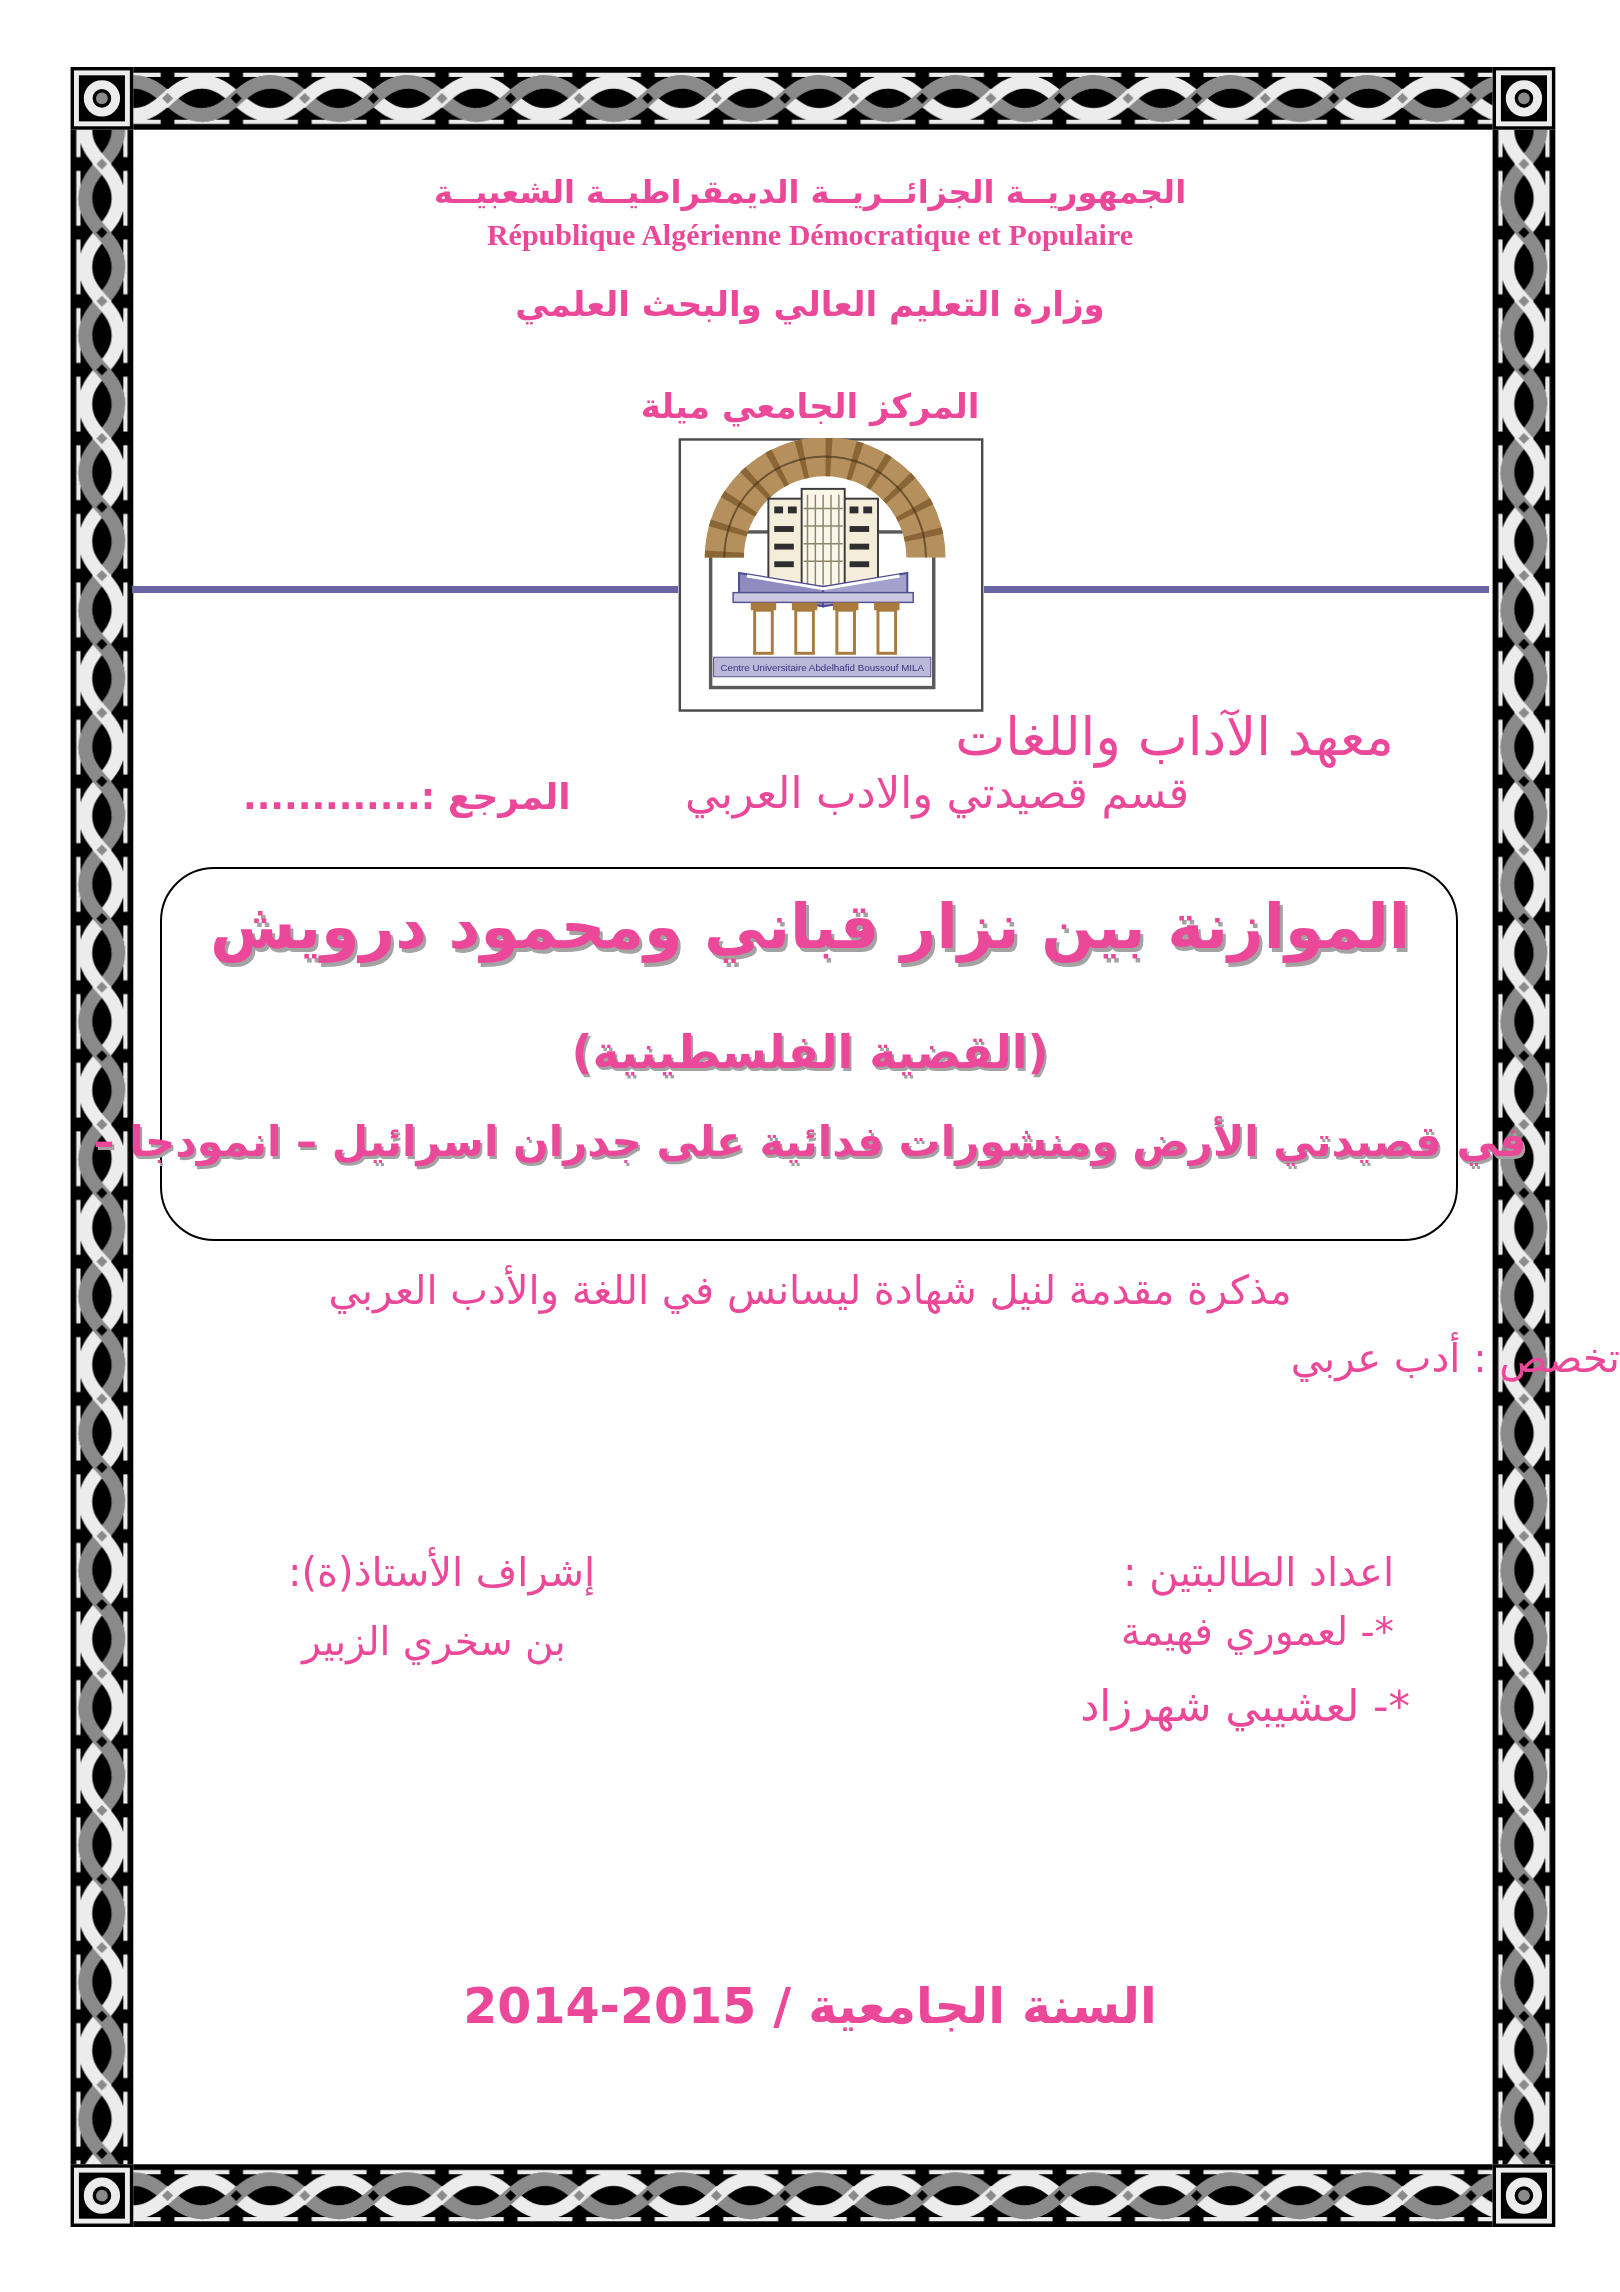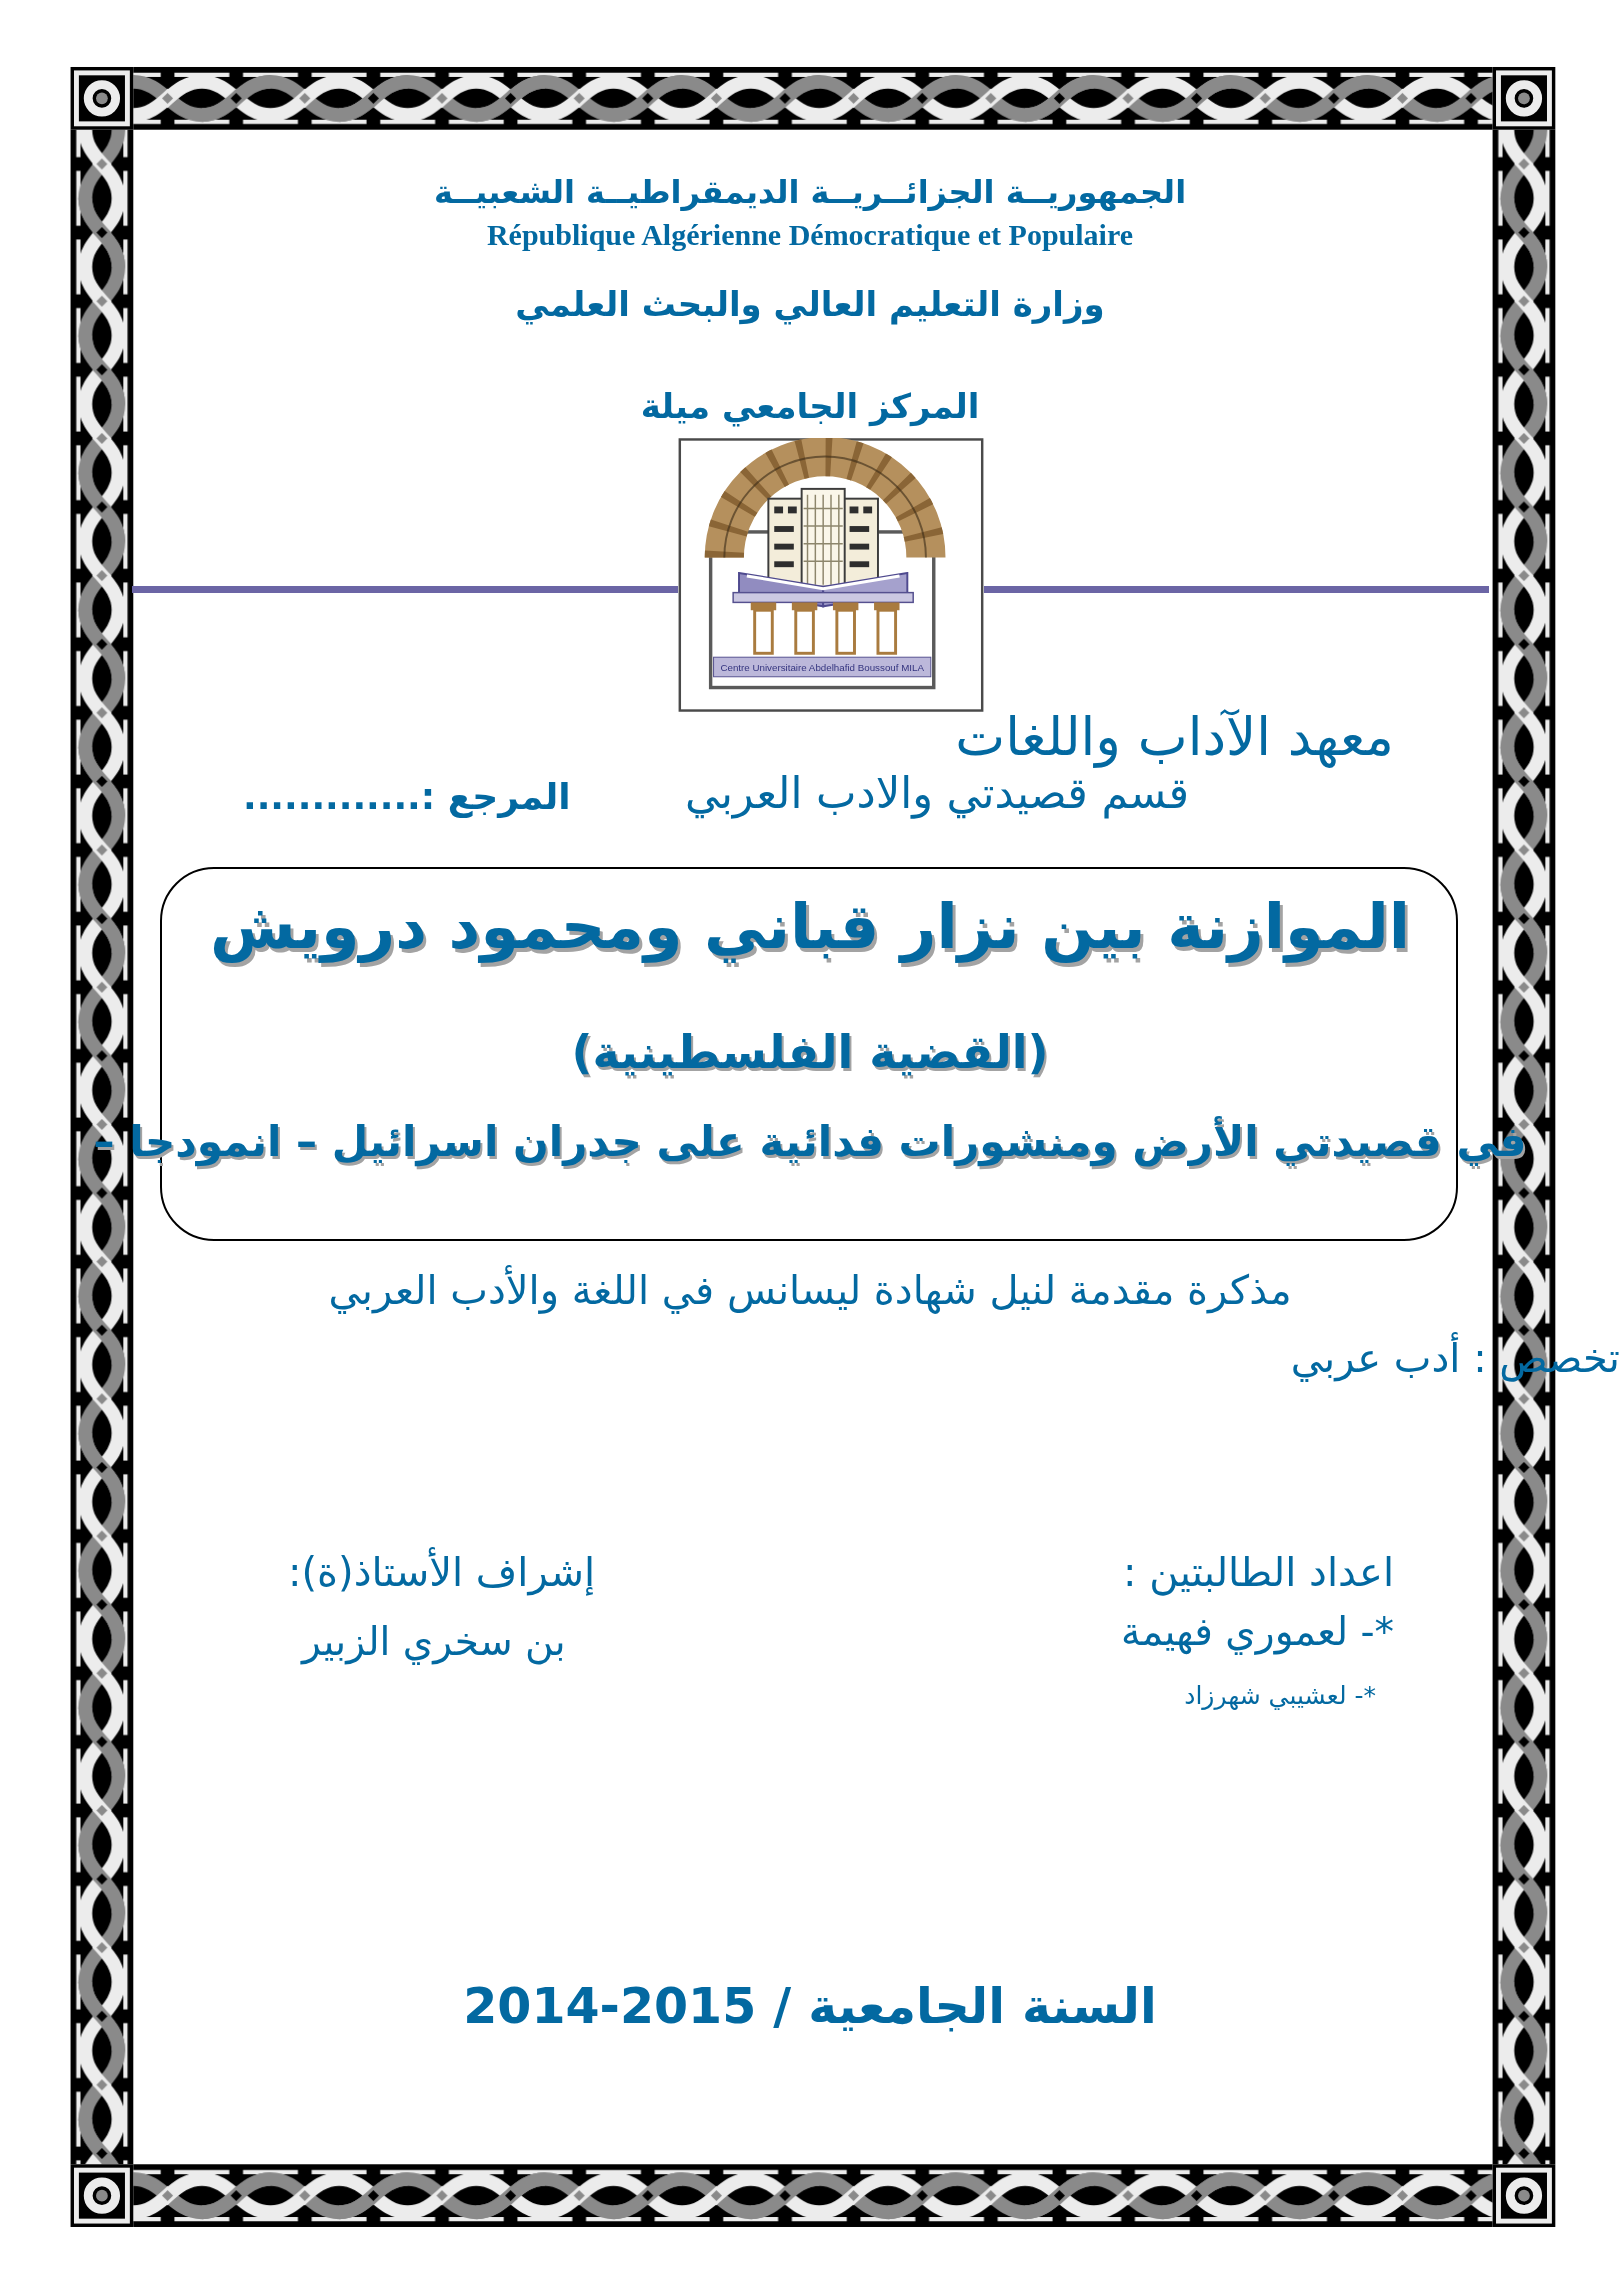--- a/index.html
+++ b/index.html
@@ -2,21 +2,21 @@
 <html lang="ar"><head>
 <meta charset="utf-8">
 <style>
   html,body{margin:0;padding:0;background:#ffffff;}
   .page{
     position:relative;
     width:1620px;height:2293px;
     background:#ffffff;
     overflow:hidden;
     font-family:"DejaVu Sans", sans-serif;
-    color:#0369a1;
+    color:#ec4899;
   }
   .frame-svg{position:absolute;left:0;top:0;}
   .abs{position:absolute;}
   .center-line{left:0;right:0;text-align:center;}
   .ar{direction:rtl;unicode-bidi:embed;}
 
   .republic-ar   {top:173px;font-size:32px;font-weight:bold;letter-spacing:0.5px;}
   .republic-fr   {top:218px;font-size:30px;font-weight:bold;font-family:"Liberation Serif", serif;}
   .ministry-line {top:284px;font-size:34px;font-weight:bold;}
   .centeru-line  {top:386px;font-size:34px;font-weight:bold;}
@@ -48,21 +48,21 @@
     top:1117px;font-size:42px;font-weight:bold;
     text-shadow:2px 2.9px 0 #a3a3a3;
     text-align:center;
   }
 
   .memo-line1{top:1267px;font-size:40px;}
   .memo-line2{top:1335px;font-size:40px;text-align:right;}
 
   .prepared-label {top:1549px;right:226px;font-size:40px;}
   .student-1      {top:1609px;right:226px;font-size:39px;}
-  .student-2      {top:1681px;right:244px;font-size:25px;text-align:right;}
+  .student-2      {top:1681px;right:210px;font-size:43px;text-align:right;}
   .supervisor-label{top:1549px;left:288px;font-size:40px;}
   .supervisor-name {top:1619px;left:302px;font-size:39px;}
 
   .year-line{top:1978px;font-size:49px;font-weight:bold;}
 </style>
 </head>
 <body>
 
 <div class="page">
 

